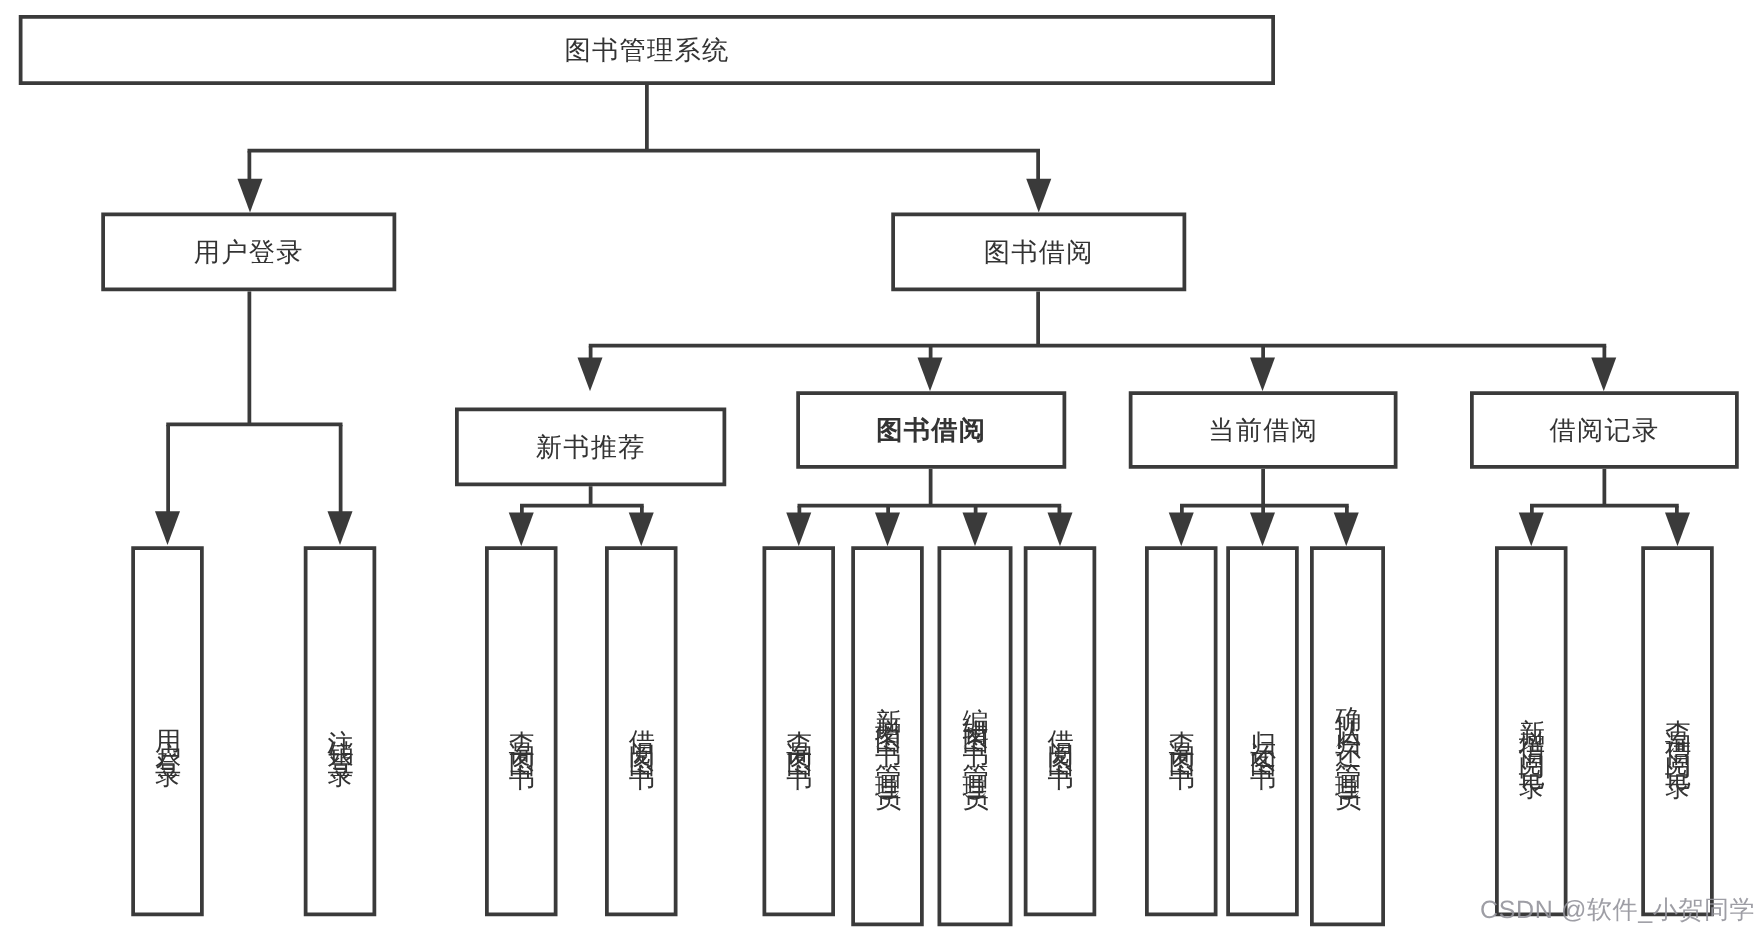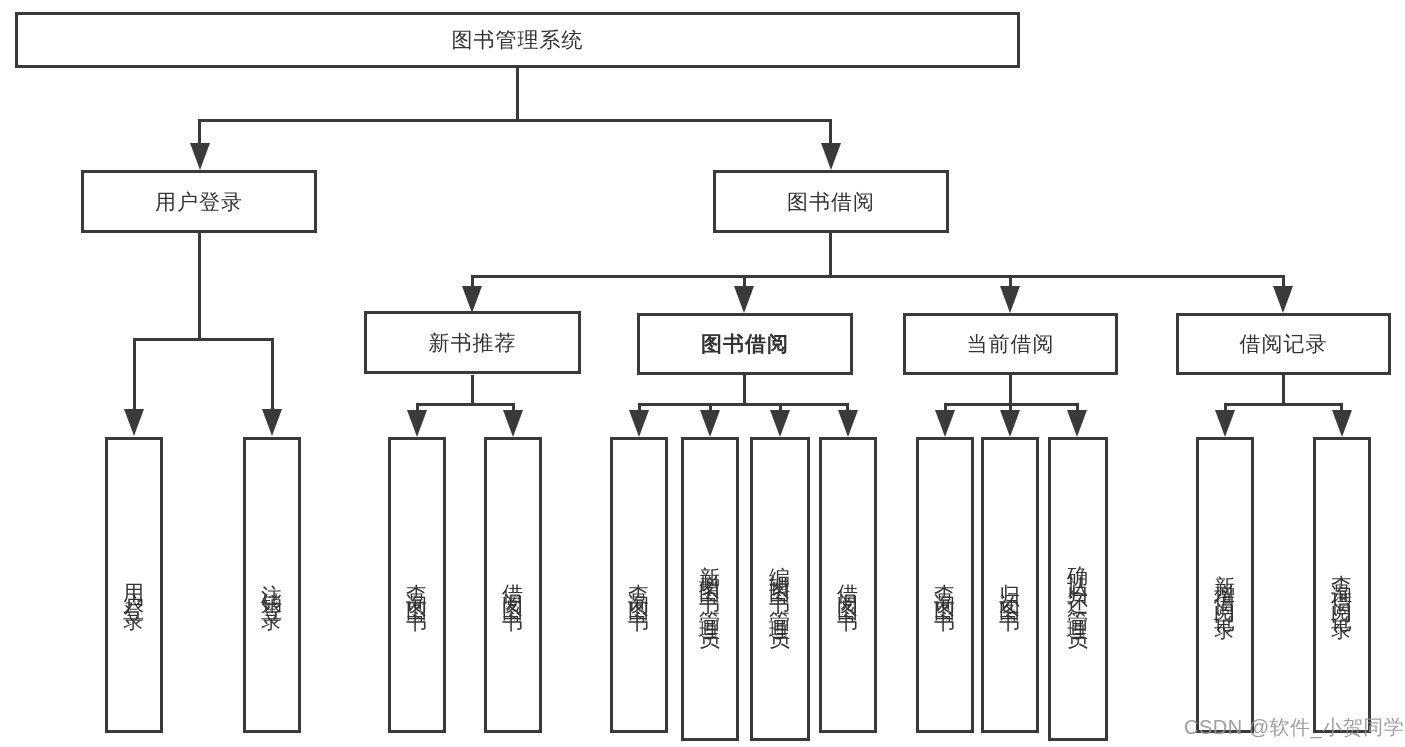--- a/index.html
+++ b/index.html
@@ -63,21 +63,21 @@
       <span>图书管理系统</span>
     </div>
 
   <div class="box" style="left:81px;top:170px;width:236px;height:63px;">
       <span>用户登录</span>
     </div>
   <div class="box" style="left:713px;top:170px;width:236px;height:63px;">
       <span>图书借阅</span>
     </div>
 
-  <div class="box" style="left:364px;top:311px;width:217px;height:63px;">
+  <div class="box" style="left:364px;top:326px;width:217px;height:63px;">
       <span>新书推荐</span>
     </div>
   <div class="box" style="left:637px;top:313px;width:216px;height:62px;font-weight:bold;">
       <span>图书借阅</span>
     </div>
   <div class="box" style="left:1176px;top:313px;width:215px;height:62px;">
       <span>借阅记录</span>
     </div>
   <div class="box" style="left:903px;top:313px;width:215px;height:62px;">
       <span>当前借阅</span>

